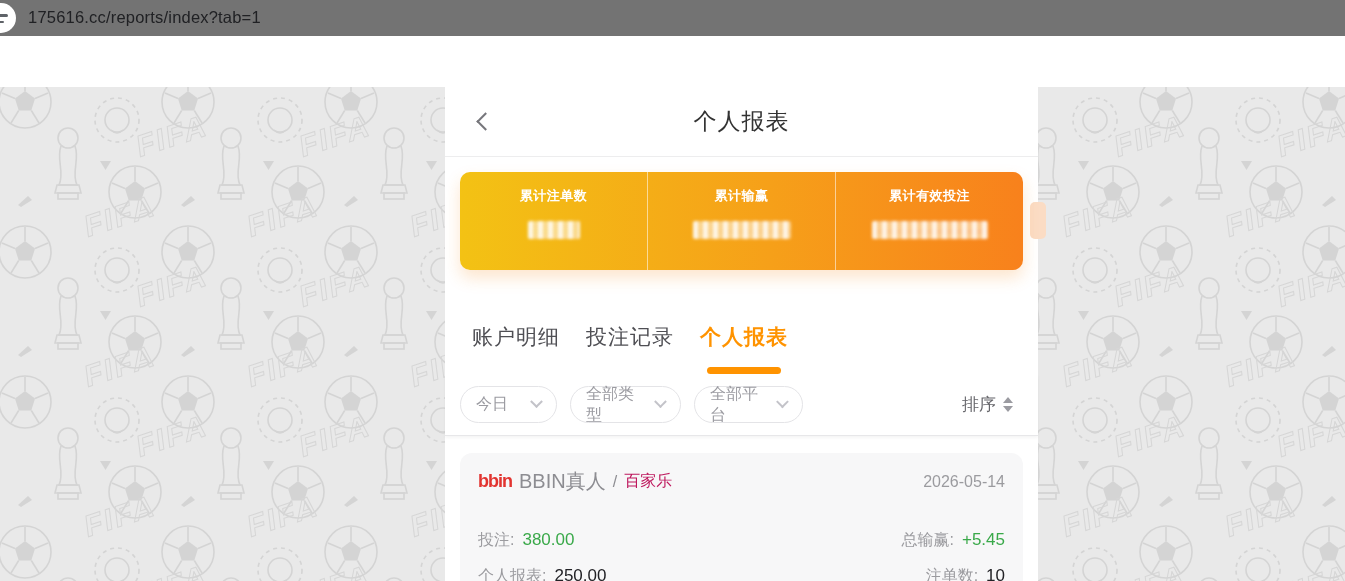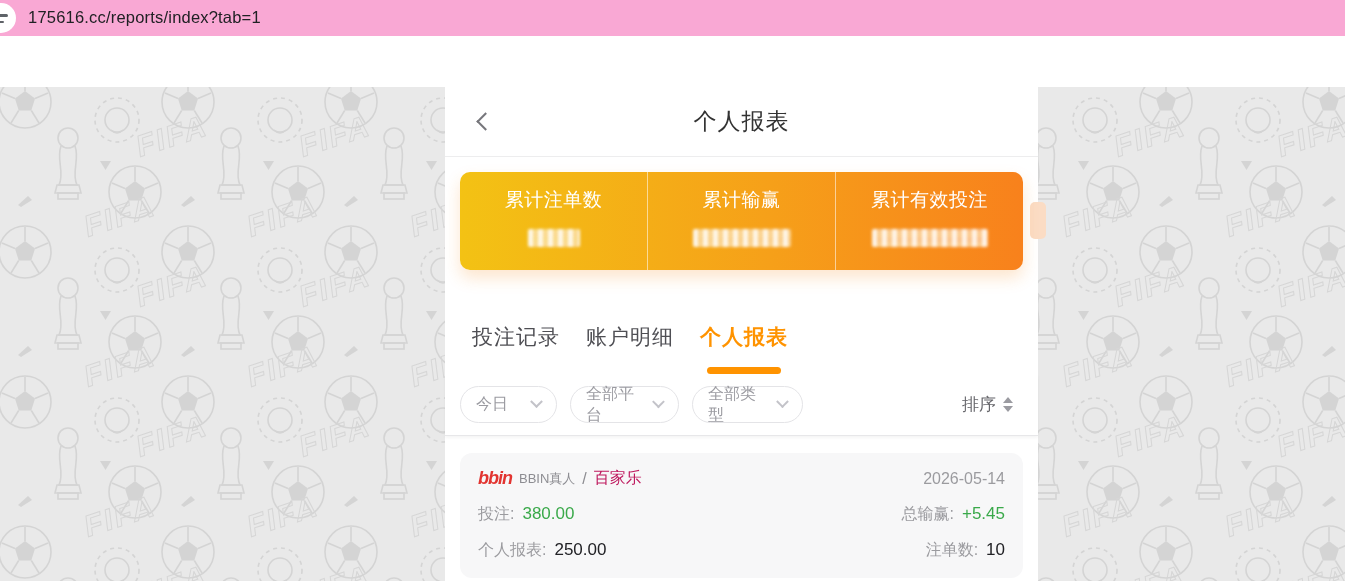--- a/index.html
+++ b/index.html
@@ -1,21 +1,21 @@
 <!DOCTYPE html>
 <html><head>
 <meta charset="utf-8">
 <style>
   * { margin:0; padding:0; box-sizing:border-box; }
   html,body { width:1345px; height:581px; overflow:hidden;
     font-family:"Liberation Sans","DejaVu Sans",sans-serif; }
   .screen { position:relative; width:1345px; height:581px; background:#ffffff; }
 
   
-  .browser-bar { position:relative; height:36px; background:#f9a8d4; overflow:hidden; }
+  .browser-bar { position:relative; height:36px; background:#737373; overflow:hidden; }
   .favicon-circle { position:absolute; left:-14px; top:3px; width:30px; height:30px;
     background:#ffffff; border-radius:50%; }
   .favicon-glyph { position:absolute; left:8px; top:11px; width:14px; }
   .favicon-glyph .bar { height:2.5px; background:#5f6368; border-radius:2px; margin-bottom:4px; }
   .url-text { position:absolute; left:28px; top:8px; font-size:16.5px; color:#202124; letter-spacing:.2px; }
   .white-strip { height:51px; background:#ffffff; }
 
   
   .backdrop { position:absolute; left:0; top:87px; width:1345px; height:494px; background:#e9e9e9; }
   .backdrop svg { display:block; }
@@ -36,21 +36,21 @@
   .app-title { font-size:23px; color:#333333; font-weight:500; letter-spacing:1px; }
 
   
   .stats-wrap { position:relative; padding:15px; }
   .stats-card { position:relative; height:98px; border-radius:10px;
     background:linear-gradient(90deg,#f3c214 0%,#f6a019 55%,#f8811c 100%);
     box-shadow:0 8px 16px rgba(247,140,30,.22);
     display:flex; z-index:2; }
   .stat-col { flex:1; display:flex; flex-direction:column; align-items:center; padding-top:15px; }
   .stat-col + .stat-col { border-left:1px solid rgba(255,255,255,.55); }
-  .stat-label { color:#ffffff; font-size:19px; font-weight:400; letter-spacing:.5px; }
+  .stat-label { color:#ffffff; font-size:13px; font-weight:700; letter-spacing:.5px; }
   .mosaic { margin-top:16px; height:18px; border-radius:2px; filter:blur(1.6px); opacity:.92;
     background:
       repeating-linear-gradient(90deg, rgba(255,255,255,.95) 0 5px, rgba(255,255,255,.15) 5px 10px),
       repeating-linear-gradient(0deg, rgba(255,224,170,.75) 0 5px, rgba(255,255,255,.45) 5px 10px); }
   .m1 { width:52px; } .m2 { width:116px; } .m3 { width:98px; }
   .carousel-peek { position:absolute; right:-8px; top:45px; width:16px; height:37px;
     background:#fbdcc4; border-radius:5px; z-index:1; }
 
   
   .tabs-row { display:flex; gap:26px; padding:0 27px; margin-top:38px; }
@@ -78,29 +78,29 @@
     border-bottom:6px solid #9b9ba1; }
   .tri-down { width:0; height:0; border-left:5.5px solid transparent; border-right:5.5px solid transparent;
     border-top:6px solid #9b9ba1; }
 
   
   .record-list { padding:17px 15px 0; }
   .record-card { background:#f7f7f8; border-radius:12px; padding:15px 18px 17px; cursor:pointer; }
   .rec-row { display:flex; justify-content:space-between; align-items:center; }
   .rec-row + .rec-row { margin-top:15px;gap:40px; }
   .rec-title { display:flex; align-items:center; gap:7px; }
-  .brand-logo { color:#e23430; font-weight:bold; font-style:italic; font-size:18px;
+  .brand-logo { color:#e23430; font-weight:bold; font-size:18px;
     letter-spacing:-1px; }
-  .provider { font-size:13px; color:#8d8d92; }
+  .provider { font-size:20px; color:#8d8d92; }
   .slash { font-size:16px; color:#8d8d92; }
   .game { font-size:16px; color:#be185d; }
   .rec-date { font-size:16px; color:#9b9b9f; }
   .kv { display:flex; align-items:baseline; gap:8px; }
   .k { font-size:16px; color:#9b9b9f; }
-  .v-green { font-size:17px; color:#3aa94a; }
+  .v-green { font-size:17px; color:#3aa94a;margin-top:20px; }
   .v-dark { font-size:17px; color:#222226; }
 </style>
 </head>
 <body>
 
 <div class="screen">
 
   <div class="browser-bar">
     <div class="favicon-circle">
       <div class="favicon-glyph">
@@ -208,44 +208,44 @@
         </div>
         <div class="stat-col">
           <div class="stat-label">累计有效投注</div>
           <div class="mosaic m2"></div>
         </div>
       </div>
     </div>
 
     <div class="tabs-row">
       <div class="tab">
+        <div class="tab-label">账户明细</div>
+
+      </div>
+      <div class="tab">
         <div class="tab-label">投注记录</div>
-
-      </div>
-      <div class="tab">
-        <div class="tab-label">账户明细</div>
 
       </div>
       <div class="tab active">
         <div class="tab-label">个人报表</div>
         <div class="tab-underline"></div>
       </div>
     </div>
 
     <div class="filter-row">
       <div class="pill pill-1">
         <span class="pill-label">今日</span>
         <span class="chev-down"></span>
       </div>
+      <div class="pill pill-2">
+        <span class="pill-label">全部类型</span>
+        <span class="chev-down"></span>
+      </div>
       <div class="pill pill-3">
         <span class="pill-label">全部平台</span>
-        <span class="chev-down"></span>
-      </div>
-      <div class="pill pill-2">
-        <span class="pill-label">全部类型</span>
         <span class="chev-down"></span>
       </div>
       <div class="sort-ctl">
         <span class="sort-label">排序</span>
         <span class="sort-icon">
           <span class="tri-up"></span>
             <span class="tri-down"></span>
         </span>
       </div>
     </div>

